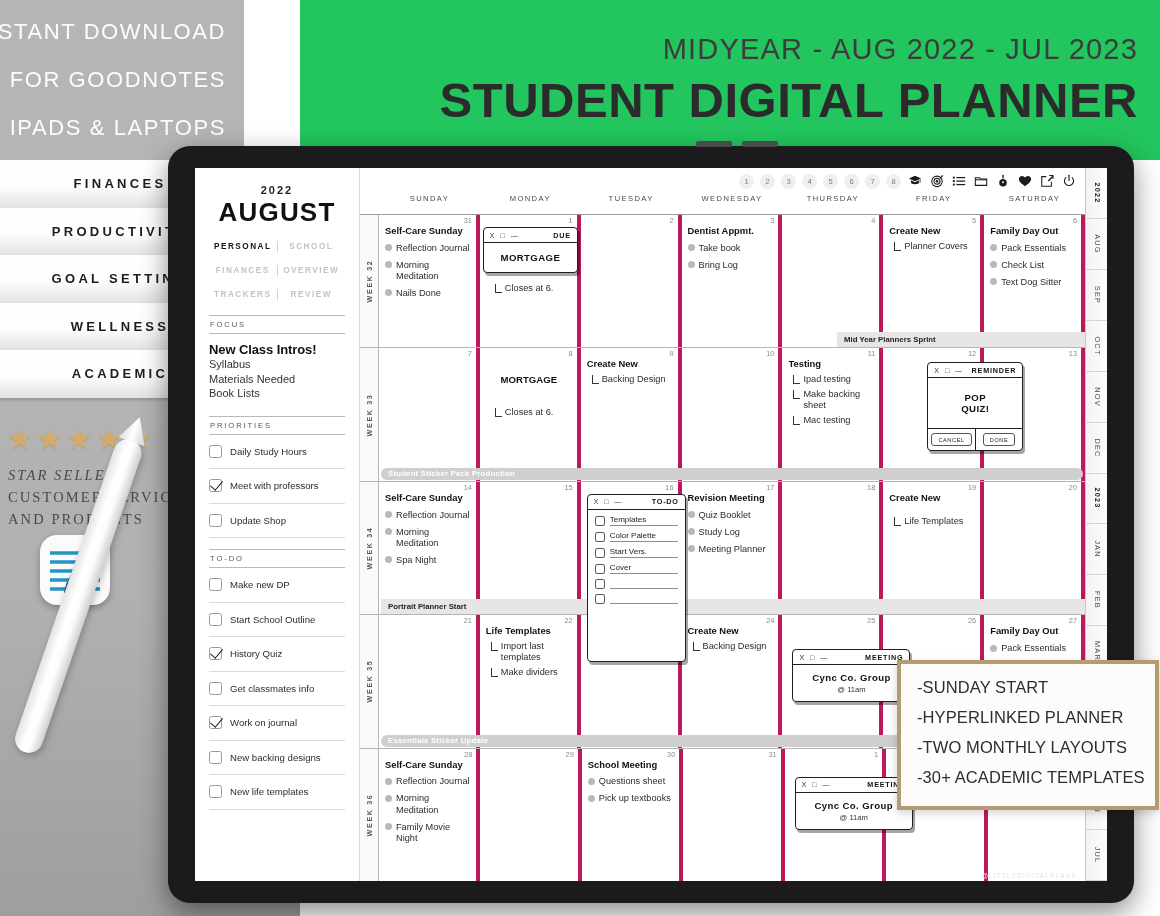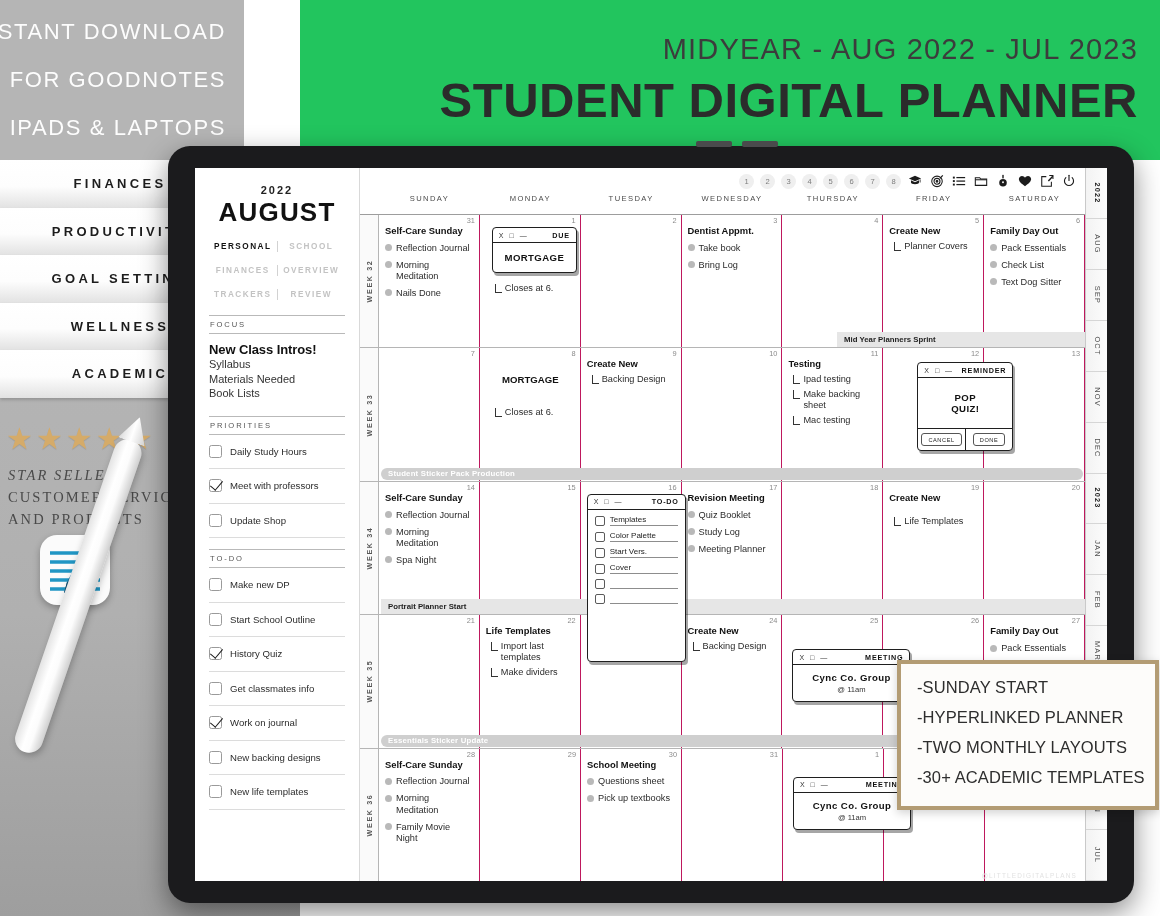--- a/index.html
+++ b/index.html
@@ -126,21 +126,21 @@
   }
   #grid { flex:1; display:flex; flex-direction:column; border-top:1px solid #9d9d9d; position:relative; }
   .wrow { flex:1; display:flex; border-bottom:1px solid #b5b5b5; position:relative; min-height:0; }
   .wlabel {
     width:19px; flex:0 0 19px; border-right:1px solid #b5b5b5; position:relative; background:#fafafa;
   }
   .wlabel span {
     position:absolute; left:50%; top:50%; transform:translate(-50%,-50%) rotate(-90deg);
     font-size:7.2px; letter-spacing:1.6px; color:#555; white-space:nowrap; font-weight:600;
   }
-  .dcell { flex:1; border-right:1px solid #be185d; position:relative; padding:2px 5px 0 6px; min-width:0; overflow:visible;}
+  .dcell { flex:1; border-right:4px solid #be185d; position:relative; padding:2px 5px 0 6px; min-width:0; overflow:visible;}
   .dcell:last-child { border-right:none; }
   .dnum { position:absolute; right:4px; top:1px; font-size:7.4px; color:#8b8b8b; }
   .etitle { font-size:9.4px; font-weight:700; color:#111; margin-top:9px; line-height:1.15; }
   .bullet { display:flex; align-items:flex-start; gap:4px; margin-top:6px; }
   .bullet .dot { width:7px; height:7px; flex:0 0 7px; border-radius:50%; background:#b9b9b9; margin-top:1.5px; }
   .bullet span { font-size:9.2px; color:#2b2b2b; line-height:1.2; }
   .subitem { display:flex; align-items:flex-start; gap:3px; margin-top:4px; padding-left:5px; }
   .subitem .el {
     width:7px; height:9px; flex:0 0 7px; border-left:1.1px solid #333; border-bottom:1.1px solid #333;
     margin-top:1px;
@@ -461,21 +461,21 @@
                 <div class="dot"></div>
                 <span>Morning Meditation</span>
               </div>
             <div class="bullet">
                 <div class="dot"></div>
                 <span>Nails Done</span>
               </div>
           </div>
           <div class="dcell">
             <div class="dnum">1</div>
-            <div class="sticky" style="left:12px; top:12px; width:85px;">
+            <div class="sticky" style="left:3px; top:12px; width:95px;">
               <div class="sticky-bar">
                 <div class="wc">X □ —</div>
                 <div class="lbl">DUE</div>
               </div>
               <div class="sticky-body">
                 <div class="big">MORTGAGE</div>
               </div>
             </div>
             <div class="subitem" style="margin-top:66px; padding-left:9px;">
               <div class="el"></div>
@@ -566,21 +566,21 @@
                 <div class="el"></div>
                 <span>Make backing sheet</span>
               </div>
             <div class="subitem">
                 <div class="el"></div>
                 <span>Mac testing</span>
               </div>
           </div>
           <div class="dcell">
             <div class="dnum">12</div>
-            <div class="sticky" style="left:34px; top:14px; width:96px; z-index:8;">
+            <div class="sticky" style="left:44px; top:14px; width:96px; z-index:8;">
               <div class="sticky-bar">
                 <div class="wc">X □ —</div>
                 <div class="lbl">REMINDER</div>
               </div>
               <div class="sticky-body" style="padding:14px 6px;">
                 <div class="big">POP</div>
                 <div class="big">QUIZ!</div>
               </div>
               <div class="sticky-foot">
                 <div>

